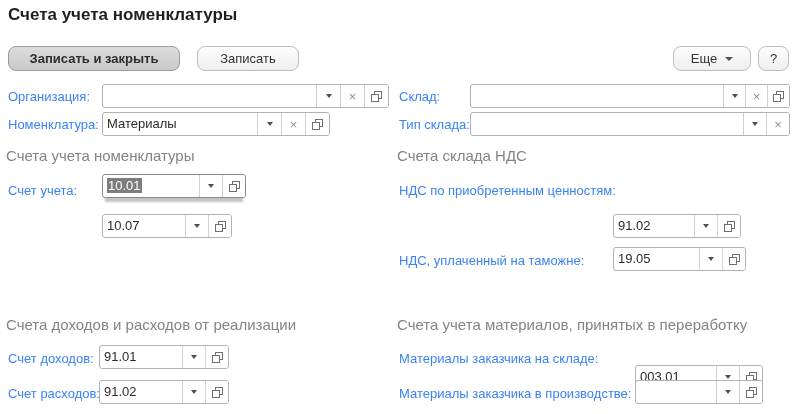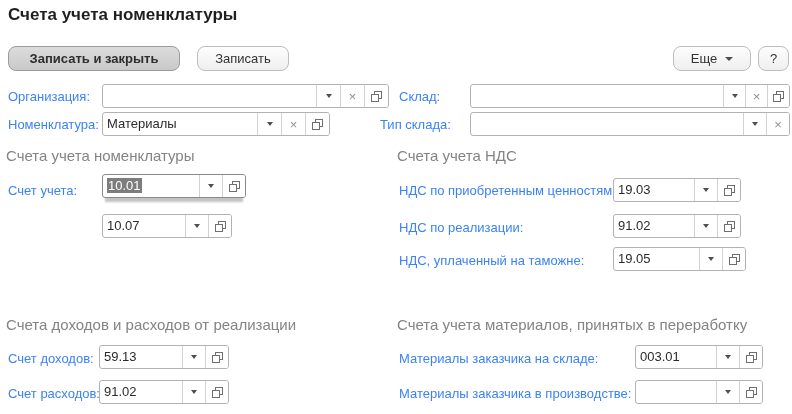--- a/index.html
+++ b/index.html
@@ -33,21 +33,21 @@
 </head>
 <body>
 
 <div id="app">
 
   <div class="title">Счета учета номенклатуры</div>
 
   <div class="btn default" style="left:8px;top:46px;width:172px;">
     <span>Записать и закрыть</span>
   </div>
-  <div class="btn" style="left:197px;top:46px;width:92px;">
+  <div class="btn" style="left:197px;top:46px;width:102px;">
     <span>Записать</span>
   </div>
   <div class="btn" style="left:673px;top:46px;width:78px;">
     <span>Еще</span>
     <i class="arrow morearrow"></i>
   </div>
   <div class="btn" style="left:758px;top:46px;width:31px;">
     <span>?</span>
   </div>
 
@@ -86,21 +86,21 @@
         <i class="arrow sm"></i>
       </span>
     <span class="fbtn w23">
         <span class="xg">×</span>
       </span>
     <span class="fbtn w23">
         <span class="sq"></span>
       </span>
   </div>
 
-  <span class="lbl" style="left:380px;top:117px;">Тип склада:</span>
+  <span class="lbl" style="left:399px;top:117px;">Тип склада:</span>
   <div class="combo" style="left:470px;top:112px;width:320px;">
     <span class="ftext"></span>
     <span class="fbtn w22">
         <i class="arrow sm"></i>
       </span>
     <span class="fbtn w22">
         <span class="xg">×</span>
       </span>
   </div>
 
@@ -120,34 +120,24 @@
   <div class="combo" style="left:102px;top:214px;width:130px;justify-content:center;">
     <span class="ftext">10.07</span>
     <span class="fbtn w22">
         <i class="arrow sm"></i>
       </span>
     <span class="fbtn w22">
         <span class="sq"></span>
       </span>
   </div>
 
-  <div class="sect" style="left:397px;top:147px;">Счета учета НДС</div>
+  <div class="sect" style="left:397px;top:147px;">Счета склада НДС</div>
 
   <span class="lbl" style="left:399px;top:183px;">НДС по приобретенным ценностям:</span>
-  <div class="combo" style="left:613px;top:178px;width:128px;">
-    <span class="ftext">19.03</span>
-    <span class="fbtn w22">
-        <i class="arrow sm"></i>
-      </span>
-    <span class="fbtn w22">
-        <span class="sq"></span>
-      </span>
-  </div>
-
-  <span class="lbl" style="left:399px;top:220px;">НДС по реализации:</span>
+
   <div class="combo" style="left:613px;top:214px;width:128px;">
     <span class="ftext">91.02</span>
     <span class="fbtn w22">
         <i class="arrow sm"></i>
       </span>
     <span class="fbtn w22">
         <span class="sq"></span>
       </span>
   </div>
 
@@ -159,21 +149,21 @@
       </span>
     <span class="fbtn w22">
         <span class="sq"></span>
       </span>
   </div>
 
   <div class="sect" style="left:6px;top:316px;">Счета доходов и расходов от реализации</div>
 
   <span class="lbl" style="left:8px;top:351px;">Счет доходов:</span>
   <div class="combo" style="left:99px;top:345px;width:130px;">
-    <span class="ftext">59.13</span>
+    <span class="ftext">91.01</span>
     <span class="fbtn w22">
         <i class="arrow sm"></i>
       </span>
     <span class="fbtn w22">
         <span class="sq"></span>
       </span>
   </div>
 
   <span class="lbl" style="left:8px;top:386px;">Счет расходов:</span>
   <div class="combo" style="left:99px;top:380px;width:130px;">
@@ -182,21 +172,21 @@
         <i class="arrow sm"></i>
       </span>
     <span class="fbtn w22">
         <span class="sq"></span>
       </span>
   </div>
 
   <div class="sect" style="left:397px;top:316px;">Счета учета материалов, принятых в переработку</div>
 
   <span class="lbl" style="left:399px;top:351px;">Материалы заказчика на складе:</span>
-  <div class="combo" style="left:635px;top:345px;width:128px;">
+  <div class="combo" style="left:635px;top:365px;width:128px;">
     <span class="ftext">003.01</span>
     <span class="fbtn w22">
         <i class="arrow sm"></i>
       </span>
     <span class="fbtn w22">
         <span class="sq"></span>
       </span>
   </div>
 
   <span class="lbl" style="left:399px;top:386px;">Материалы заказчика в производстве:</span>

